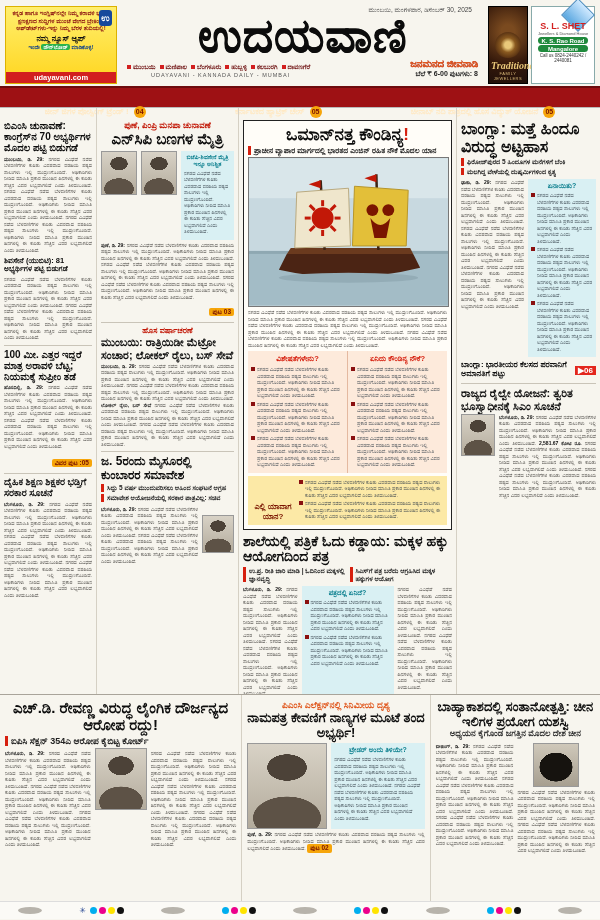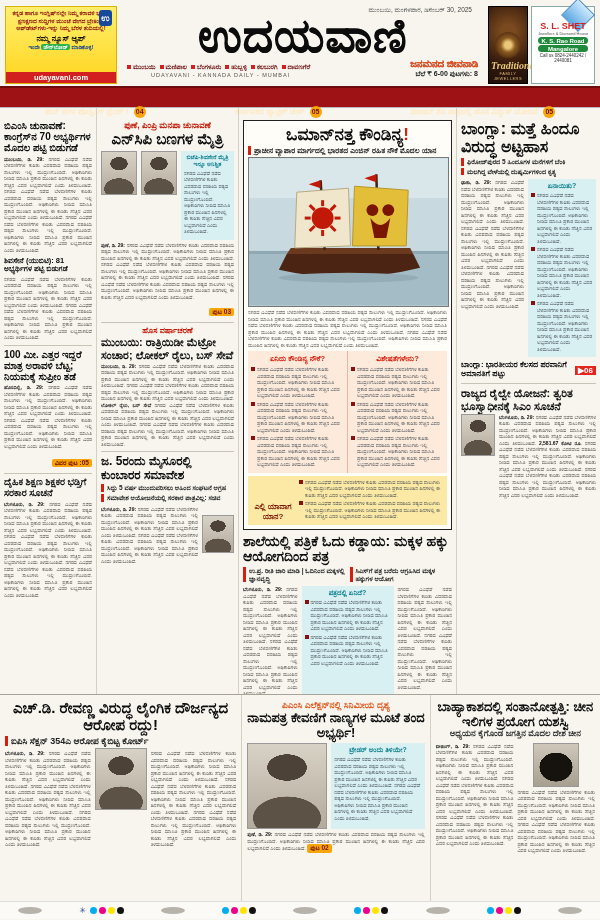--- a/index.html
+++ b/index.html
@@ -256,36 +256,36 @@
           </g>
           <polygon points="106,28 160,32 158,88 104,88" fill="#e3bf39" stroke="#b6952a" stroke-width="1"></polygon>
           <circle cx="124" cy="52" r="6" fill="#7a1500"></circle>
             <circle cx="140" cy="52" r="6" fill="#7a1500"></circle>
           <path d="M122 60 Q132 74 142 60 L138 80 L126 80 Z" fill="#7a1500"></path>
           <ellipse cx="100" cy="120" rx="70" ry="5" fill="#93acb6"></ellipse>
         </svg>
         <div class="body">ನಗರದ ವಿವಿಧೆಡೆ ನಡೆದ ಬೆಳವಣಿಗೆಗಳ ಕುರಿತು ವಿವರವಾದ ವರದಿಯ ಪಠ್ಯದ ಸಾಲುಗಳು ಇಲ್ಲಿ ಮುದ್ರಣಗೊಂಡಿವೆ. ಅಧಿಕಾರಿಗಳು ನೀಡಿದ ಮಾಹಿತಿ ಪ್ರಕಾರ ಮುಂದಿನ ದಿನಗಳಲ್ಲಿ ಈ ಕುರಿತು ಹೆಚ್ಚಿನ ವಿವರ ಲಭ್ಯವಾಗಲಿದೆ ಎಂದು ತಿಳಿದುಬಂದಿದೆ. ನಗರದ ವಿವಿಧೆಡೆ ನಡೆದ ಬೆಳವಣಿಗೆಗಳ ಕುರಿತು ವಿವರವಾದ ವರದಿಯ ಪಠ್ಯದ ಸಾಲುಗಳು ಇಲ್ಲಿ ಮುದ್ರಣಗೊಂಡಿವೆ. ಅಧಿಕಾರಿಗಳು ನೀಡಿದ ಮಾಹಿತಿ ಪ್ರಕಾರ ಮುಂದಿನ ದಿನಗಳಲ್ಲಿ ಈ ಕುರಿತು ಹೆಚ್ಚಿನ ವಿವರ ಲಭ್ಯವಾಗಲಿದೆ ಎಂದು ತಿಳಿದುಬಂದಿದೆ. ನಗರದ ವಿವಿಧೆಡೆ ನಡೆದ ಬೆಳವಣಿಗೆಗಳ ಕುರಿತು ವಿವರವಾದ ವರದಿಯ ಪಠ್ಯದ ಸಾಲುಗಳು ಇಲ್ಲಿ ಮುದ್ರಣಗೊಂಡಿವೆ. ಅಧಿಕಾರಿಗಳು ನೀಡಿದ ಮಾಹಿತಿ ಪ್ರಕಾರ ಮುಂದಿನ ದಿನಗಳಲ್ಲಿ ಈ ಕುರಿತು ಹೆಚ್ಚಿನ ವಿವರ ಲಭ್ಯವಾಗಲಿದೆ ಎಂದು ತಿಳಿದುಬಂದಿದೆ.</div>
         <div class="compare">
           <div>
+            <h5>ವಿಶೇಷತೆಗಳೇನು?</h5>
+            <div class="tli">
+                <span class="sq"></span>
+                <span>ನಗರದ ವಿವಿಧೆಡೆ ನಡೆದ ಬೆಳವಣಿಗೆಗಳ ಕುರಿತು ವಿವರವಾದ ವರದಿಯ ಪಠ್ಯದ ಸಾಲುಗಳು ಇಲ್ಲಿ ಮುದ್ರಣಗೊಂಡಿವೆ. ಅಧಿಕಾರಿಗಳು ನೀಡಿದ ಮಾಹಿತಿ ಪ್ರಕಾರ ಮುಂದಿನ ದಿನಗಳಲ್ಲಿ ಈ ಕುರಿತು ಹೆಚ್ಚಿನ ವಿವರ ಲಭ್ಯವಾಗಲಿದೆ ಎಂದು ತಿಳಿದುಬಂದಿದೆ.</span>
+              </div>
+            <div class="tli">
+                <span class="sq"></span>
+                <span>ನಗರದ ವಿವಿಧೆಡೆ ನಡೆದ ಬೆಳವಣಿಗೆಗಳ ಕುರಿತು ವಿವರವಾದ ವರದಿಯ ಪಠ್ಯದ ಸಾಲುಗಳು ಇಲ್ಲಿ ಮುದ್ರಣಗೊಂಡಿವೆ. ಅಧಿಕಾರಿಗಳು ನೀಡಿದ ಮಾಹಿತಿ ಪ್ರಕಾರ ಮುಂದಿನ ದಿನಗಳಲ್ಲಿ ಈ ಕುರಿತು ಹೆಚ್ಚಿನ ವಿವರ ಲಭ್ಯವಾಗಲಿದೆ ಎಂದು ತಿಳಿದುಬಂದಿದೆ.</span>
+              </div>
+            <div class="tli">
+                <span class="sq"></span>
+                <span>ನಗರದ ವಿವಿಧೆಡೆ ನಡೆದ ಬೆಳವಣಿಗೆಗಳ ಕುರಿತು ವಿವರವಾದ ವರದಿಯ ಪಠ್ಯದ ಸಾಲುಗಳು ಇಲ್ಲಿ ಮುದ್ರಣಗೊಂಡಿವೆ. ಅಧಿಕಾರಿಗಳು ನೀಡಿದ ಮಾಹಿತಿ ಪ್ರಕಾರ ಮುಂದಿನ ದಿನಗಳಲ್ಲಿ ಈ ಕುರಿತು ಹೆಚ್ಚಿನ ವಿವರ ಲಭ್ಯವಾಗಲಿದೆ ಎಂದು ತಿಳಿದುಬಂದಿದೆ.</span>
+              </div>
+          </div>
+          <div>
             <h5>ಏನಿದು ಕೌಂಡಿನ್ಯ ನೌಕೆ?</h5>
-            <div class="tli">
-                <span class="sq"></span>
-                <span>ನಗರದ ವಿವಿಧೆಡೆ ನಡೆದ ಬೆಳವಣಿಗೆಗಳ ಕುರಿತು ವಿವರವಾದ ವರದಿಯ ಪಠ್ಯದ ಸಾಲುಗಳು ಇಲ್ಲಿ ಮುದ್ರಣಗೊಂಡಿವೆ. ಅಧಿಕಾರಿಗಳು ನೀಡಿದ ಮಾಹಿತಿ ಪ್ರಕಾರ ಮುಂದಿನ ದಿನಗಳಲ್ಲಿ ಈ ಕುರಿತು ಹೆಚ್ಚಿನ ವಿವರ ಲಭ್ಯವಾಗಲಿದೆ ಎಂದು ತಿಳಿದುಬಂದಿದೆ.</span>
-              </div>
-            <div class="tli">
-                <span class="sq"></span>
-                <span>ನಗರದ ವಿವಿಧೆಡೆ ನಡೆದ ಬೆಳವಣಿಗೆಗಳ ಕುರಿತು ವಿವರವಾದ ವರದಿಯ ಪಠ್ಯದ ಸಾಲುಗಳು ಇಲ್ಲಿ ಮುದ್ರಣಗೊಂಡಿವೆ. ಅಧಿಕಾರಿಗಳು ನೀಡಿದ ಮಾಹಿತಿ ಪ್ರಕಾರ ಮುಂದಿನ ದಿನಗಳಲ್ಲಿ ಈ ಕುರಿತು ಹೆಚ್ಚಿನ ವಿವರ ಲಭ್ಯವಾಗಲಿದೆ ಎಂದು ತಿಳಿದುಬಂದಿದೆ.</span>
-              </div>
-            <div class="tli">
-                <span class="sq"></span>
-                <span>ನಗರದ ವಿವಿಧೆಡೆ ನಡೆದ ಬೆಳವಣಿಗೆಗಳ ಕುರಿತು ವಿವರವಾದ ವರದಿಯ ಪಠ್ಯದ ಸಾಲುಗಳು ಇಲ್ಲಿ ಮುದ್ರಣಗೊಂಡಿವೆ. ಅಧಿಕಾರಿಗಳು ನೀಡಿದ ಮಾಹಿತಿ ಪ್ರಕಾರ ಮುಂದಿನ ದಿನಗಳಲ್ಲಿ ಈ ಕುರಿತು ಹೆಚ್ಚಿನ ವಿವರ ಲಭ್ಯವಾಗಲಿದೆ ಎಂದು ತಿಳಿದುಬಂದಿದೆ.</span>
-              </div>
-          </div>
-          <div>
-            <h5>ವಿಶೇಷತೆಗಳೇನು?</h5>
             <div class="tli">
                 <span class="sq"></span>
                 <span>ನಗರದ ವಿವಿಧೆಡೆ ನಡೆದ ಬೆಳವಣಿಗೆಗಳ ಕುರಿತು ವಿವರವಾದ ವರದಿಯ ಪಠ್ಯದ ಸಾಲುಗಳು ಇಲ್ಲಿ ಮುದ್ರಣಗೊಂಡಿವೆ. ಅಧಿಕಾರಿಗಳು ನೀಡಿದ ಮಾಹಿತಿ ಪ್ರಕಾರ ಮುಂದಿನ ದಿನಗಳಲ್ಲಿ ಈ ಕುರಿತು ಹೆಚ್ಚಿನ ವಿವರ ಲಭ್ಯವಾಗಲಿದೆ ಎಂದು ತಿಳಿದುಬಂದಿದೆ.</span>
               </div>
             <div class="tli">
                 <span class="sq"></span>
                 <span>ನಗರದ ವಿವಿಧೆಡೆ ನಡೆದ ಬೆಳವಣಿಗೆಗಳ ಕುರಿತು ವಿವರವಾದ ವರದಿಯ ಪಠ್ಯದ ಸಾಲುಗಳು ಇಲ್ಲಿ ಮುದ್ರಣಗೊಂಡಿವೆ. ಅಧಿಕಾರಿಗಳು ನೀಡಿದ ಮಾಹಿತಿ ಪ್ರಕಾರ ಮುಂದಿನ ದಿನಗಳಲ್ಲಿ ಈ ಕುರಿತು ಹೆಚ್ಚಿನ ವಿವರ ಲಭ್ಯವಾಗಲಿದೆ ಎಂದು ತಿಳಿದುಬಂದಿದೆ.</span>
               </div>
             <div class="tli">
                 <span class="sq"></span>

